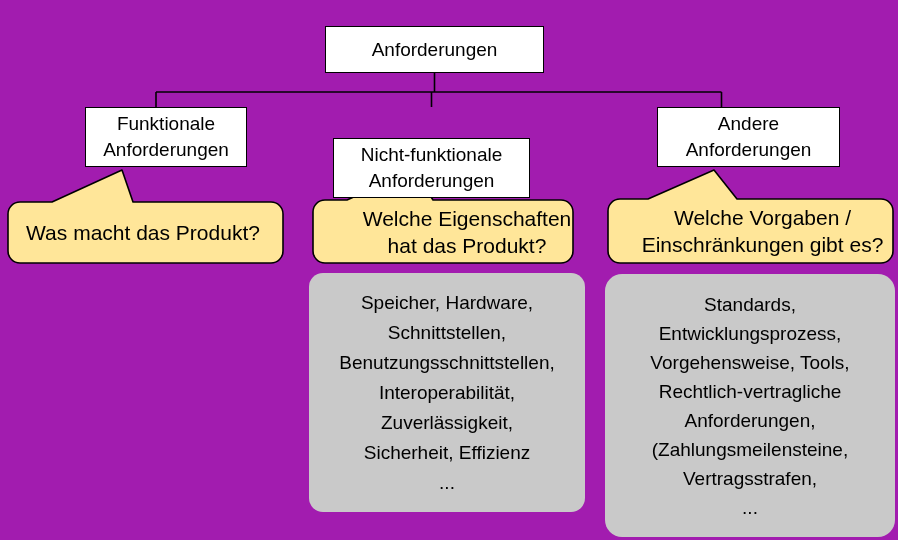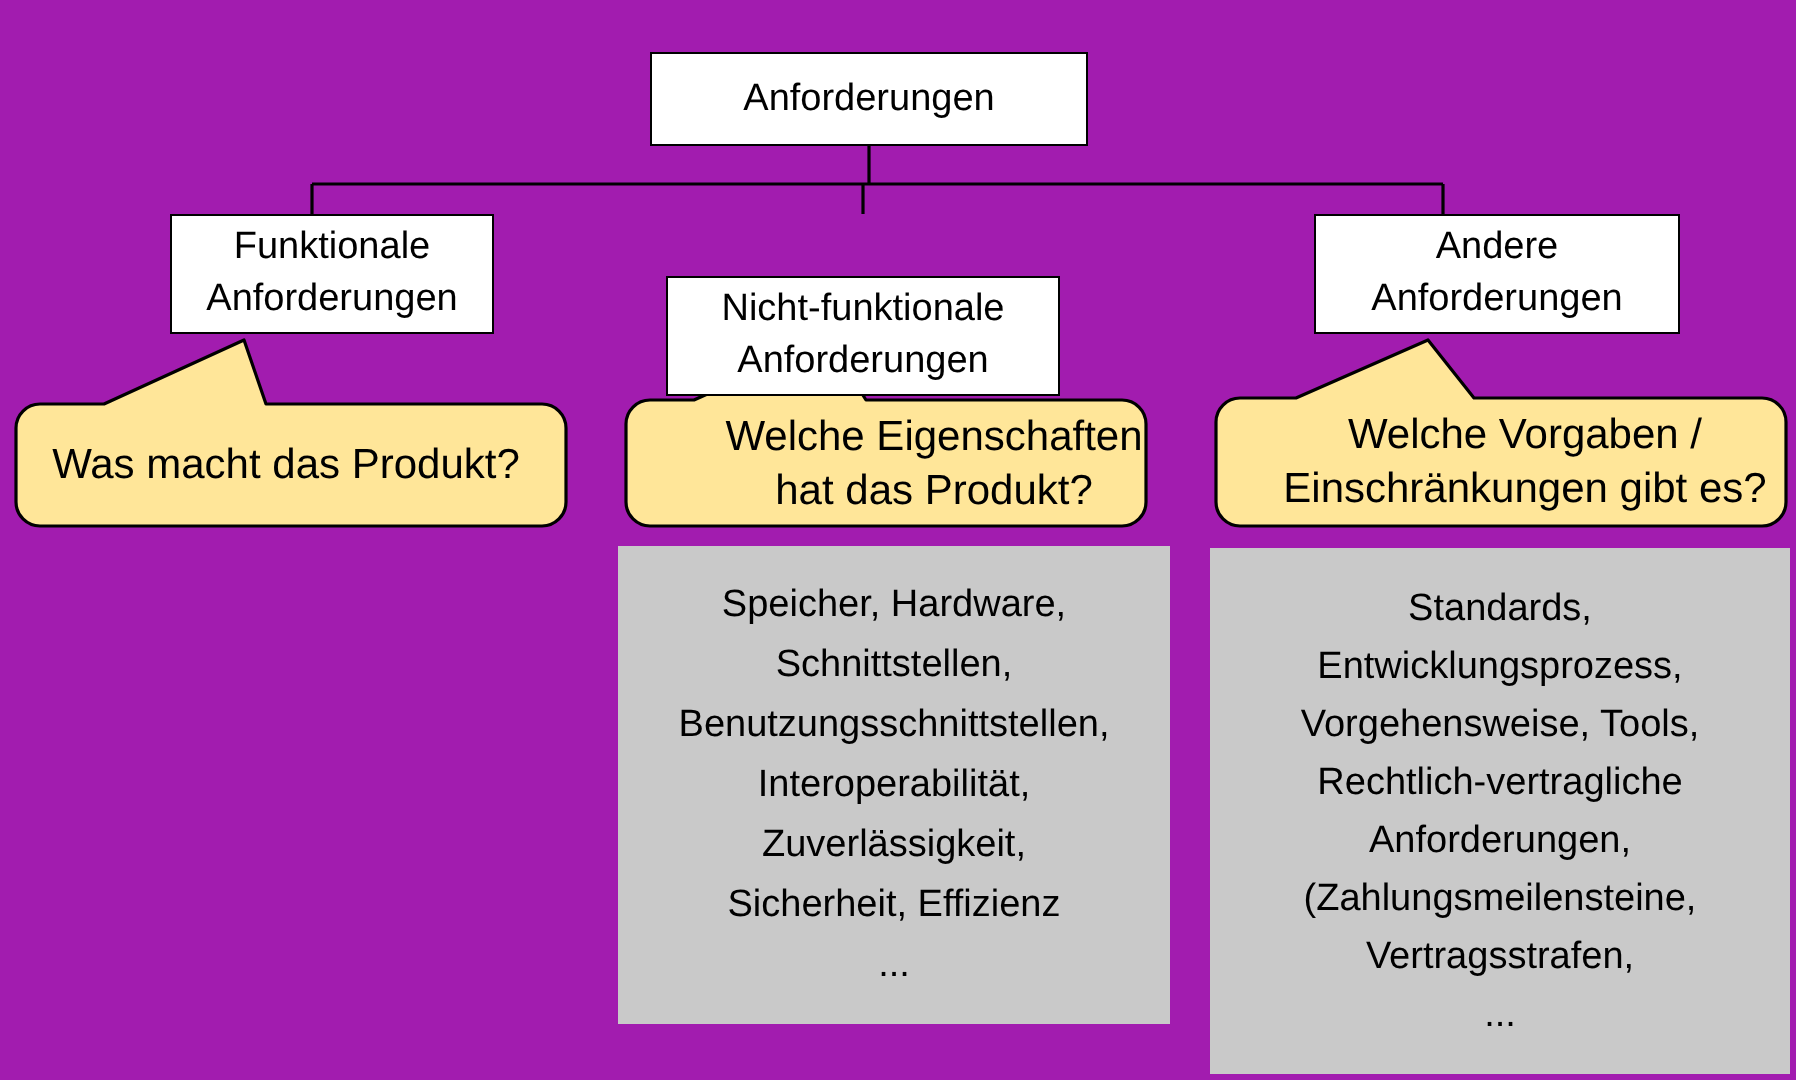--- a/index.html
+++ b/index.html
@@ -33,21 +33,21 @@
   .ct1{left:8px;  top:202px;width:270px;height:61px;}
   .ct2{left:313px;top:200px;width:260px;height:63px;margin-left:24px;}
   .ct3{left:608px;top:199px;width:309px;height:64px;}
   .note-box{
     position:absolute;
     display:flex;flex-direction:column;align-items:center;justify-content:center;
     text-align:center;
     font-size:19px;
   }
   .note2{left:309px;top:273px;width:276px;height:239px;line-height:30px;}
-  .note3{left:605px;top:274px;width:290px;height:263px;line-height:29px;}
+  .note3{left:605px;top:274px;width:290px;height:263px;line-height:29px;border-radius:17px;}
 </style>
 </head>
 <body>
 
 <div class="canvas">
 
   <svg class="layer" width="898" height="540" viewBox="0 0 898 540">
 
     <g stroke="#000000" stroke-width="1.6" fill="none">
       <line x1="434.5" y1="73" x2="434.5" y2="92"></line>
@@ -84,21 +84,21 @@
   </div>
   <div class="callout-text ct2">
     <div>Welche Eigenschaften</div>
     <div>hat das Produkt?</div>
   </div>
   <div class="callout-text ct3">
     <div>Welche Vorgaben /</div>
     <div>Einschränkungen gibt es?</div>
   </div>
 
-  <div class="note-box note2" style="background:#C9C9C9;">
+  <div class="note-box note2" style="background:#C9C9C9;border-radius:14px;">
     <div>Speicher, Hardware,</div>
     <div>Schnittstellen,</div>
     <div>Benutzungsschnittstellen,</div>
     <div>Interoperabilität,</div>
     <div>Zuverlässigkeit,</div>
     <div>Sicherheit, Effizienz</div>
     <div>...</div>
   </div>
   <div class="note-box note3" style="background:#C9C9C9;">
     <div>Standards,</div>

